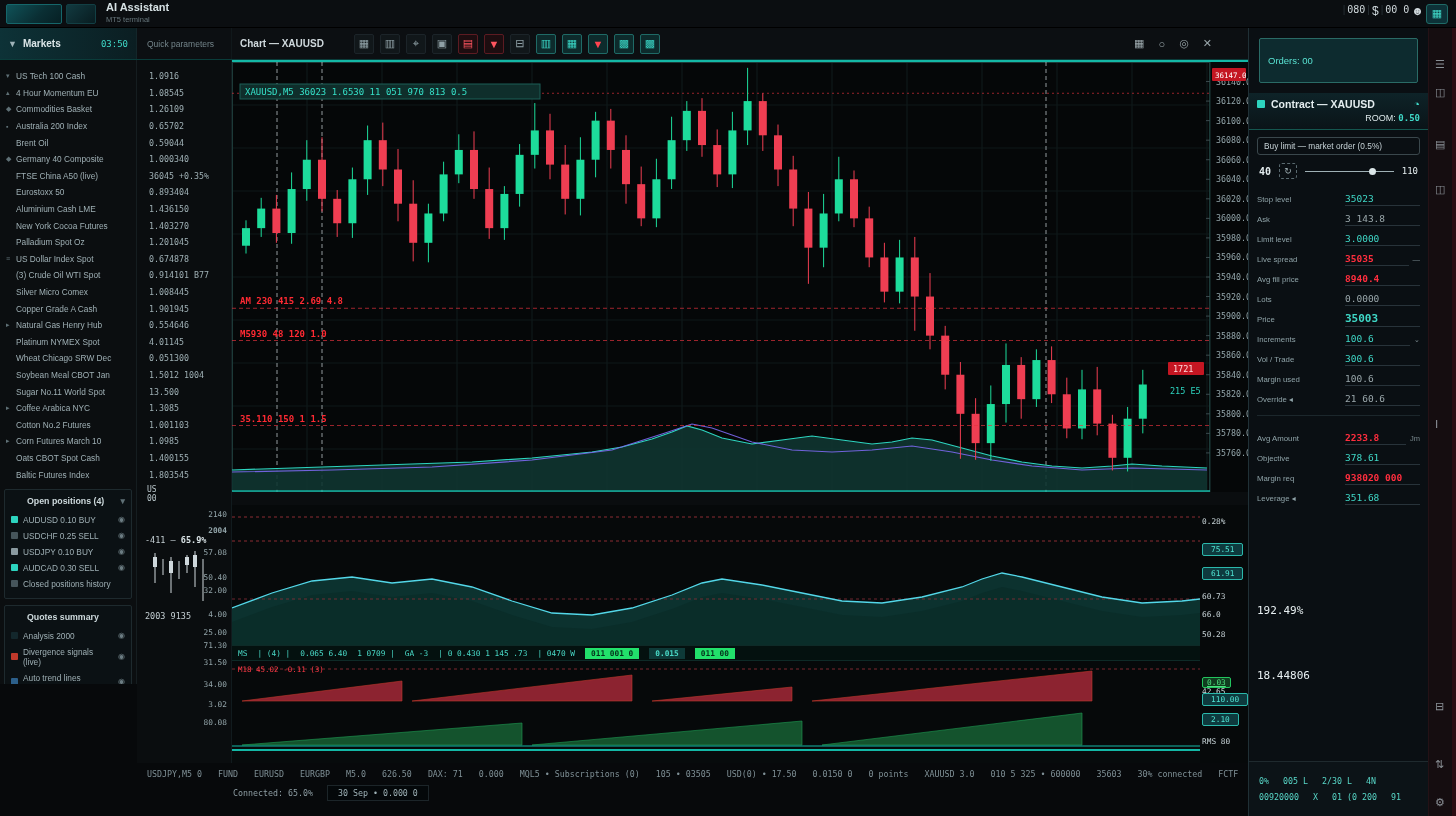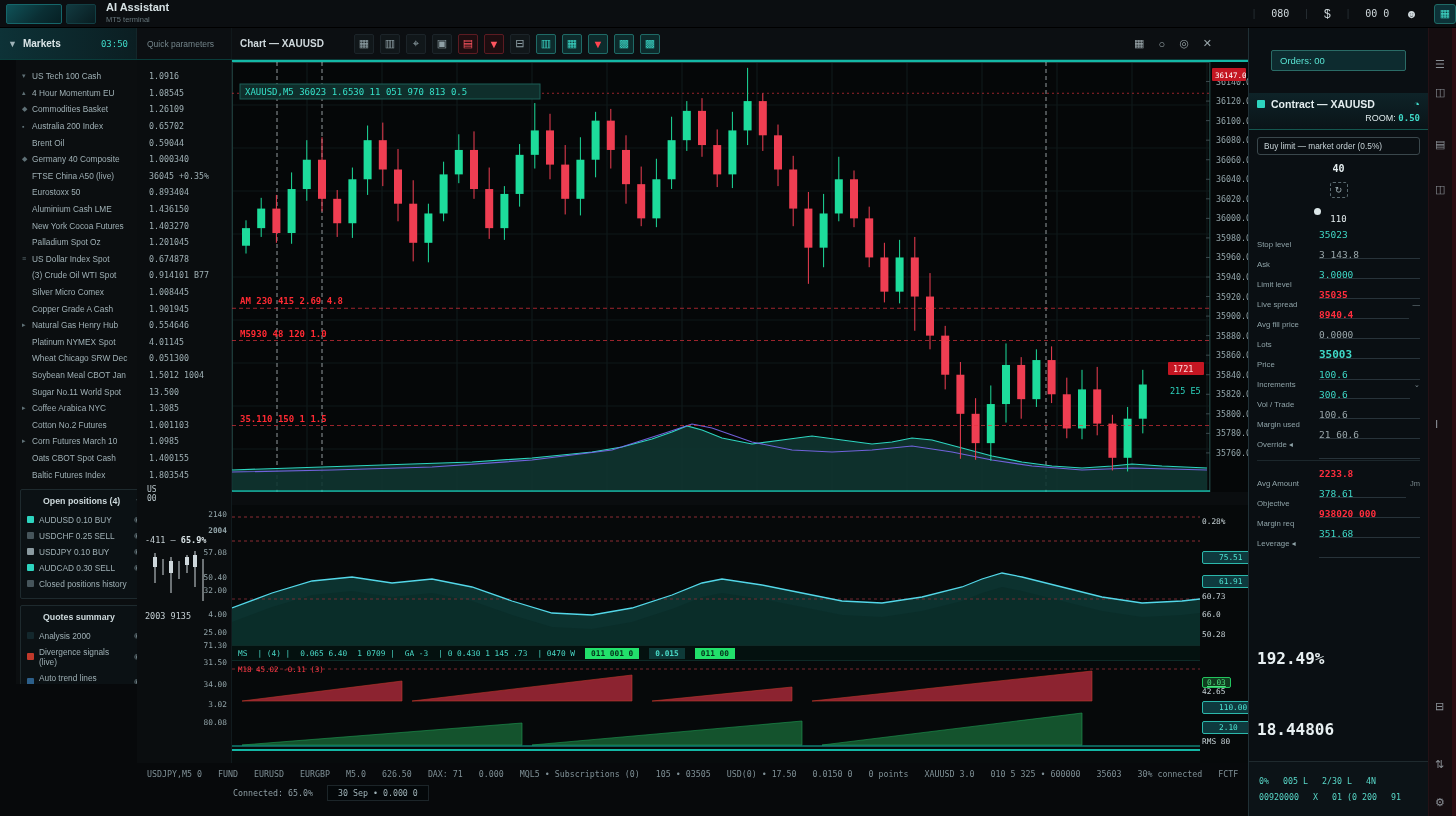--- a/index.html
+++ b/index.html
@@ -7,42 +7,42 @@
   body { font-family:"Liberation Sans", sans-serif; }
   .page { position:relative; width:1456px; height:816px; background:#07090b; overflow:hidden; }
   .mono { font-family:"DejaVu Sans Mono", monospace; }
 
   
   .titlebar { position:absolute; left:0; top:0; width:1456px; height:28px; background:#0b0e11; border-bottom:1px solid #000; display:flex; align-items:center; }
   .thumb1 { width:56px; height:20px; margin-left:6px; border-radius:2px; background:linear-gradient(135deg,#0f5258,#0a2e33 60%,#062024); border:1px solid #15666a; }
   .thumb2 { width:30px; height:20px; margin-left:4px; border-radius:2px; background:linear-gradient(135deg,#123a40,#081c20); border:1px solid #123f44; }
   .apptitle { margin-left:10px; color:#d6e1e4; font-size:11px; font-weight:bold; line-height:11px; }
   .appsub { color:#66757b; font-size:7.5px; font-weight:normal; }
-  .tb-right { margin-left:auto; display:flex; align-items:center; gap:16px; color:#cfd8dc; font-size:10px; }
+  .tb-right { margin-left:auto; display:flex; gap:2px; padding-right:8px; color:#cfd8dc; font-size:10px; }
   .tb-sep { color:#2a3338; }
   .tb-ico { color:#cfd8dc; font-size:12px; }
   .tb-app-btn { width:22px; height:20px; border-radius:3px; background:#0d3238; border:1px solid #1f6a66; color:#3fd8c7; font-size:11px; display:flex; align-items:center; justify-content:center; }
 
   
   .toolbar { position:absolute; left:0; top:28px; width:1248px; height:32px; background:#0c0f12; display:flex; align-items:stretch; border-bottom:1px solid #0a3c3a; }
   .tb-watch { width:137px; display:flex; align-items:center; gap:6px; padding:0 8px; background:linear-gradient(90deg,#0d3237,#0b1e22); border-right:1px solid #13262a; }
   .tb-watch .funnel { color:#9fb3b8; font-size:9px; }
   .tb-watch .wt { color:#dbe6e8; font-size:10px; font-weight:bold; }
   .tb-watch .wtime { margin-left:auto; color:#3fd8c7; font-size:9px; }
   .tb-params { width:95px; display:flex; align-items:center; padding-left:10px; color:#73848a; font-size:8.5px; border-right:1px solid #10181b; }
   .tb-main { flex:1; display:flex; align-items:center; padding:0 8px; gap:6px; }
   .tb-chartlabel { color:#cfd8dc; font-size:10px; font-weight:bold; margin-right:24px; }
   .tbtn { width:20px; height:20px; border-radius:2px; display:flex; align-items:center; justify-content:center; font-size:11px; color:#8fa0a6; background:#11171a; border:1px solid #1c2429; }
   .tbtn.red { color:#ff5560; border-color:#5c1b22; background:#1d0d10; }
   .tbtn.teal { color:#39d3c3; border-color:#1f6a66; background:#0d2b2c; }
   .tbtn.tealred { color:#ff4450; border-color:#1f6a66; background:#0d2b2c; }
   .tb-win { margin-left:auto; display:flex; align-items:center; gap:14px; color:#9aa7ab; font-size:11px; padding-right:28px; }
 
   
-  .sidebar { position:absolute; left:16px; top:60px; width:137px; height:624px; background:#0b0e10; border-right:1px solid #151d20; overflow:hidden; }
+  .sidebar { position:absolute; left:0; top:60px; width:137px; height:624px; background:#0b0e10; border-right:1px solid #151d20; overflow:hidden; }
   .mw-row { height:16.6px; display:flex; align-items:center; padding-left:6px; color:#9fb0b5; font-size:8.3px; white-space:nowrap; overflow:hidden; }
   .mw-row .gly { width:10px; color:#5f7076; font-size:7px; flex:none; }
   .panelbox { margin:6px 4px 0 4px; border:1px solid #1e2a2e; background:#0b1114; border-radius:2px; padding:4px 4px 6px 4px; }
   .panelbox .ph { color:#cdd9dc; font-size:8.8px; font-weight:bold; padding:2px 2px 6px 2px; display:flex;margin-left:16px; }
   .panelbox .ph .caret { margin-left:auto; color:#5f7076; }
   .pitem { display:flex; align-items:center; gap:5px; padding:3px 2px; color:#9fb0b5; font-size:8.3px; }
   .pitem .sw { width:7px; height:7px; flex:none; border-radius:1px; }
   .pitem .eye { margin-left:auto; color:#6b7c82; font-size:8px; }
   .pitem .sub { display:block; color:#5d6d73; font-size:6.8px; }
   .offline { padding:10px 8px; color:#aebbc0; font-size:8.8px; }
@@ -63,61 +63,61 @@
   .chart-wrap { position:absolute; left:232px; top:60px; width:1016px; height:432px; background:#050708; border-top:2px solid #14b8a6; }
   .gapstrip { position:absolute; left:232px; top:492px; width:1016px; height:13px; background:#0a0d0f; }
   .panels { position:absolute; left:232px; top:505px; width:1016px; height:258px; background:#06090a; }
   .panels-svg { position:absolute; left:0; }
   .istrip { position:absolute; left:0; top:140px; width:968px; height:16px; background:#04110f; border-top:1px solid #0e2a27; border-bottom:1px solid #0e2a27; display:flex; align-items:center; gap:10px; padding-left:6px; font-family:"DejaVu Sans Mono",monospace; font-size:7.8px; color:#49d8c6; white-space:nowrap; overflow:hidden; }
   .istrip .blk { background:#22e06b; color:#05311c; padding:1px 6px; font-weight:bold; }
   .istrip .blk.t { background:#0e3a38; color:#49d8c6; }
   .pfoot { position:absolute; left:0; top:244px; width:968px; height:14px; border-top:2px solid #14b8a6; background:#070b0c; }
   .badgecol { position:absolute; left:968px; top:0; width:48px; height:258px; font-family:"DejaVu Sans Mono",monospace; }
   .bc-item { position:absolute; left:2px; font-size:7.8px; color:#c6d2d6; }
-  .bc-item.badge { background:#0e3a3e; border:1px solid #2bb8ab; color:#4fe3d2; padding:1px 16px; border-radius:2px;margin-top:8px; }
+  .bc-item.badge { background:#0e3a3e; border:1px solid #2bb8ab; color:#4fe3d2; padding:1px 8px; border-radius:2px; }
   .bc-item.green { background:#103c1f; border:1px solid #23c45e; color:#4ee07f; padding:0 4px; border-radius:2px;text-decoration:underline; }
   .p3lab { position:absolute; left:6px; top:160px; color:#ff3b47; font-size:7.5px; font-family:"DejaVu Sans Mono",monospace; }
 
   
   .statusbar { position:absolute; left:137px; top:763px; width:1111px; height:53px; background:#07090b; }
   .sb-row1 { display:flex; gap:16px; padding:6px 0 0 10px; color:#7f9096; font-size:8.3px; white-space:nowrap; overflow:hidden; }
   .sb-row2 { display:flex; gap:14px; padding:6px 0 0 96px; align-items:center; }
   .sb-row2 .a { color:#8d9da3; font-size:8.3px; }
   .sb-row2 .b { background:#04080a; border:1px solid #1c2529; color:#9fb3b8; font-size:8.3px; padding:2px 10px; }
 
   
   .rpanel { position:absolute; left:1248px; top:28px; width:180px; height:788px; background:#0a0f13; border-left:1px solid #203036; display:flex; flex-direction:column; }
-  .rp-header { margin:22px; border:1px solid #2a6b66; background:#0d2b2f; color:#59e2d2; font-size:9.5px; padding:4px 8px; border-radius:2px; }
+  .rp-header { margin:10px; border:1px solid #2a6b66; background:#0d2b2f; color:#59e2d2; font-size:9.5px; padding:16px 8px; border-radius:2px; }
   .rp-symbox { background:linear-gradient(180deg,#0e2328,#0a1418); border-bottom:1px solid #14564f; padding:5px 8px 6px 8px; }
   .rp-symrow { display:flex; align-items:center; gap:6px; }
   .rp-sym { color:#e4edef; font-size:10.5px; font-weight:bold; }
   .rp-bullet { width:8px; height:8px; background:#2dd4bf; border-radius:1px; }
   .rp-info { margin-left:auto; color:#3fd8c7; font-size:11px; }
   .rp-room { text-align:right; font-size:9px; color:#dbe6e8; margin-top:3px; }
   .rp-room b { color:#3fd8c7; }
   .rp-select { margin:7px 8px 0 8px; border:1px solid #3a474c; border-radius:3px; color:#c6d2d6; font-size:8.3px; padding:3px 6px; white-space:nowrap; overflow:hidden; }
-  .rp-controls { display:flex; align-items:center; margin:8px 10px 4px 10px; gap:8px;flex-direction:column; }
+  .rp-controls { display:flex; align-items:center; margin:8px 10px 4px 10px; gap:8px; }
   .rp-qty { color:#e4edef; font-size:10px; font-weight:bold; }
   .rp-reload { width:18px; height:16px; border:1px dashed #5a6a70; border-radius:3px; color:#9fb0b5; font-size:9px; display:flex; align-items:center; justify-content:center; }
   .rp-slider { flex:1; position:relative; height:10px; }
   .rp-slider .track { position:absolute; left:0; right:0; top:5px; height:1px; background:#9fb0b5; }
   .rp-slider .knob { position:absolute; right:18px; top:2px; width:7px; height:7px; border-radius:50%; background:#dbe6e8; }
   .rp-range { color:#e4edef; font-size:9px; }
   .rp-fields { padding:6px 8px 0 8px; }
   .frow { display:flex; align-items:center; height:20px; }
   .frow .fl { width:62px; color:#8fa3a8; font-size:7.8px; flex:none; }
-  .frow .fv { flex:1; border-bottom:1px solid #28333a; font-family:"DejaVu Sans Mono",monospace; font-size:9.5px; padding-bottom:18px; }
+  .frow .fv { flex:1; border-bottom:1px solid #28333a; font-family:"DejaVu Sans Mono",monospace; font-size:9.5px; padding-bottom:1px;margin-left:26px; }
   .frow .fv.teal { color:#3fd8c7; }
   .frow .fv.red { color:#ff2e3e; font-weight:bold; }
   .frow .fv.dim { color:#9aa7ab; }
   .frow .fv.big { font-size:11px; font-weight:bold; }
   .frow .sfx { color:#78878c; font-size:7.5px; margin-left:4px; }
   .rp-div { height:1px; background:#1c272c; margin:6px 8px; }
   .rp-metrics { padding:0 8px; }
-  .rp-metric { color:#e8f0f2; font-size:16px; margin-top:0; font-family:"DejaVu Sans Mono",monospace;font-weight:bold; }
+  .rp-metric { color:#e8f0f2; font-size:11px; margin-top:0; font-family:"DejaVu Sans Mono",monospace; }
   .rp-footer { margin-top:auto; background:#0c1317; border-top:1px solid #1f2a2e; padding:8px 10px 14px 10px; font-family:"DejaVu Sans Mono",monospace; color:#58d7c8; font-size:8.3px; }
   .rp-footer .r { display:flex; gap:14px; margin-top:6px; white-space:nowrap; }
 
   
   .rail { position:absolute; left:1428px; top:28px; width:28px; height:788px; background:#150d10; border-left:1px solid #241216; border-right:4px solid #2c0c12; }
   .rail .ric { position:absolute; left:6px; color:#8a9096; font-size:11px; }
 </style>
 </head>
 <body>
 

